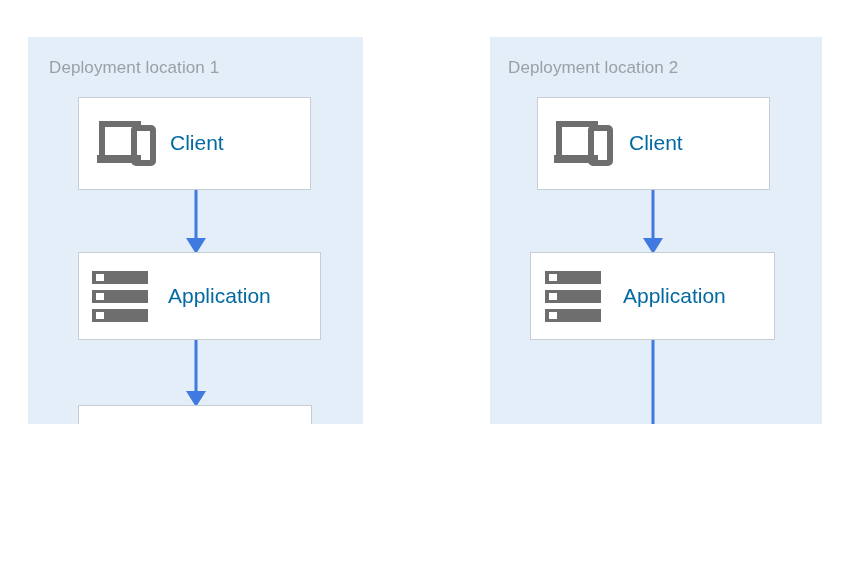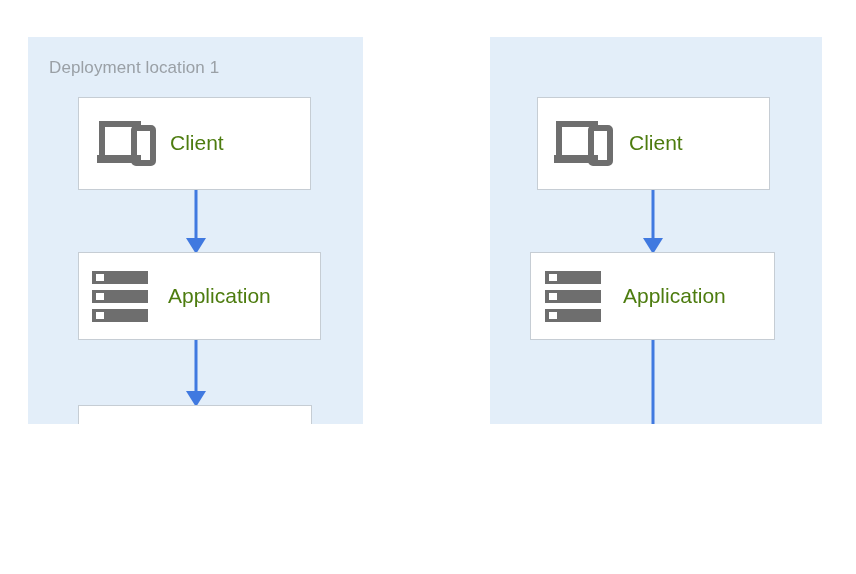--- a/index.html
+++ b/index.html
@@ -39,21 +39,21 @@
     box-sizing: border-box;
     display: flex;
     align-items: center;
   }
   .node-icon {
     position: absolute;
     display: block;
   }
   .node-label {
     position: absolute;
-    color: #4d7c0f;
+    color: #0369a1;
     font-size: 21px;
     line-height: 24px;
     white-space: nowrap;
   }
   #edges {
     position: absolute;
     left: 0;
     top: 0;
     width: 856px;
     height: 574px;
@@ -62,20 +62,21 @@
 </style>
 </head>
 <body>
 
 <div id="canvas">
 
   <div class="zone" style="left:28px; top:37px; width:335px; height:490px;"></div>
   <div class="zone" style="left:490px; top:37px; width:332px; height:490px;"></div>
 
   <div class="zone-label" style="left:49px; top:58px;">Deployment location 1</div>
+  <div class="zone-label" style="left:508px; top:58px;">Deployment location 2</div>
 
   <svg id="edges" viewBox="0 0 856 574">
     <g fill="none" stroke="#4079e0" stroke-width="3">
 
       <line x1="196" y1="190" x2="196" y2="238"></line>
 
       <line x1="196" y1="340" x2="196" y2="391"></line>
 
       <line x1="653" y1="190" x2="653" y2="238"></line>
 

